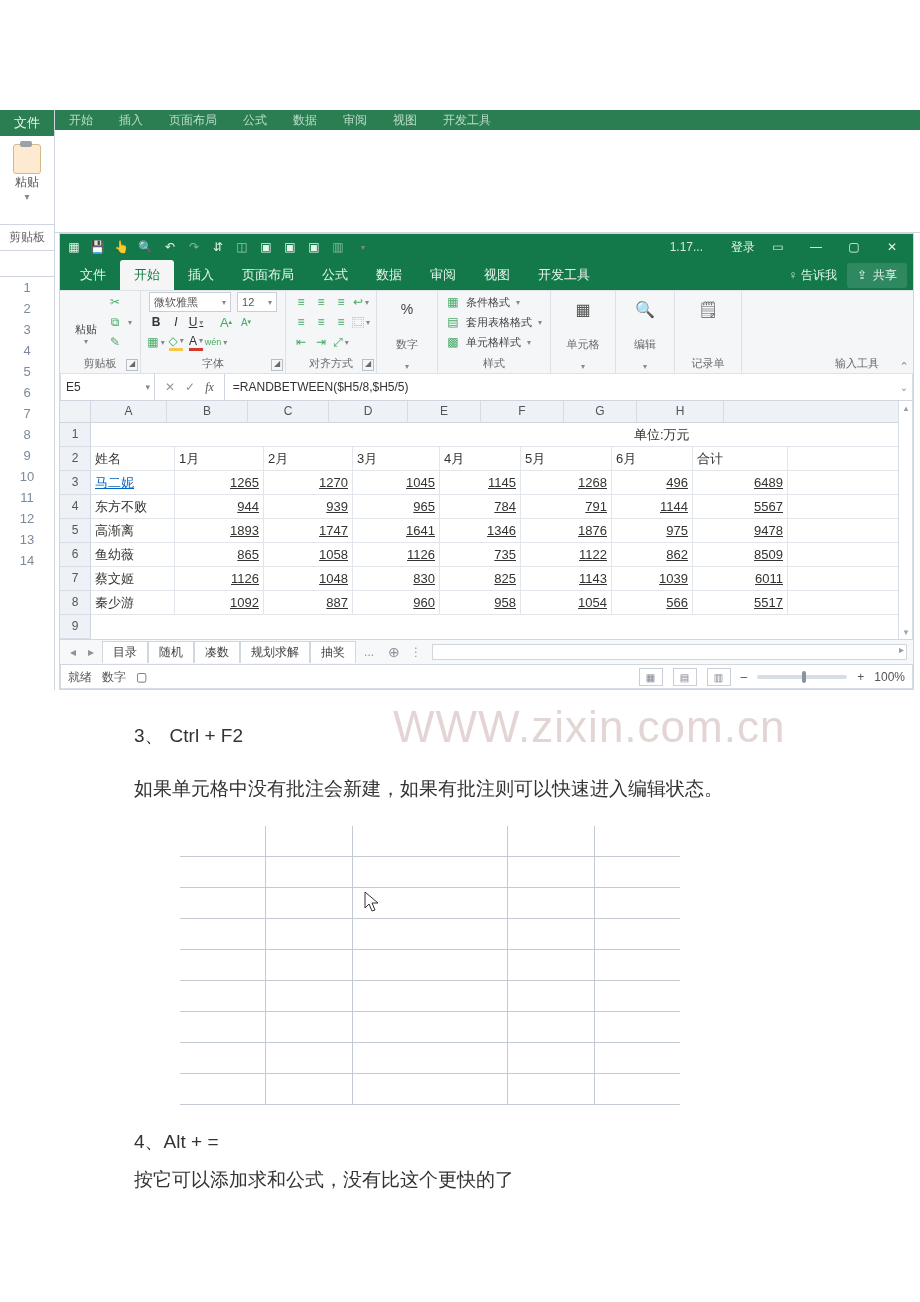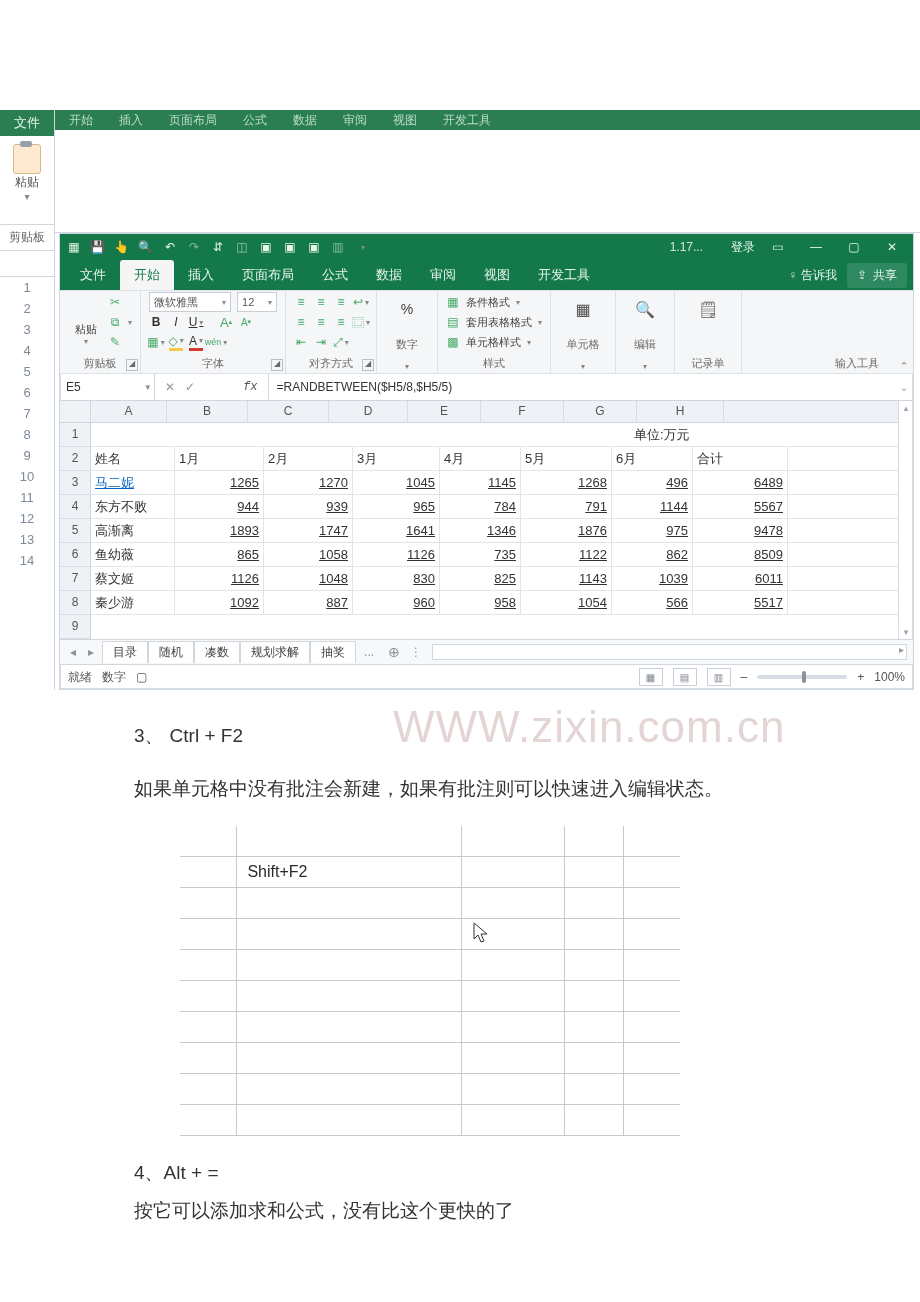--- a/index.html
+++ b/index.html
@@ -186,21 +186,21 @@
     width: 82px;
     border-right: 1px solid #cfd6df;
     padding: 0 6px;
     height:100%;
     display:flex; align-items:center;
     color:#333;
     position:relative;
   }
   .namebox .dd { position:absolute; right:4px; color:#888; font-size:9px; }
   .fx-btns { display:flex; align-items:center; gap:10px; padding:0 10px; border-right:1px solid #cfd6df; height:100%; color:#9097a1; }
-  .fx-btns .fx { font-style:italic; font-family: Liberation Mono, monospace; color:#555;margin-left:38px; }
+  .fx-btns .fx { font-style:italic; font-family: Liberation Serif, serif; color:#555; }
   .formula-text { flex:1; padding:0 8px; color:#333; }
   .formula-bar .exp { width:18px; text-align:center; color:#9097a1; font-size:10px; }
 
   
   .sheet-area { display:flex; }
   .sheet-left { width:30px; border-right:1px solid #cfd6df; background:#e9edf1; }
   .sheet-left .corner2 { height:21px; border-bottom:1px solid #cfd6df; background:#f0f3f6; }
   .sheet-left .rnum {
     height:23px; line-height:23px; text-align:center; font-size:12px;
     color:#555; border-bottom:1px solid #d7dde4; background:#eef1f5;
@@ -723,27 +723,20 @@
   <table class="simple-grid">
     <tbody>
         <tr>
           <td></td>
           <td></td>
           <td></td>
           <td></td>
           <td></td>
         </tr>
     <tr>
-      <td></td>
-      <td>Shift+F2</td>
-      <td></td>
-          <td></td>
-          <td></td>
-    </tr>
-    <tr>
           <td></td>
           <td></td>
           <td></td>
           <td></td>
           <td></td>
         </tr>
     <tr>
       <td></td>
           <td></td>
       <td class="cursor-cell">

